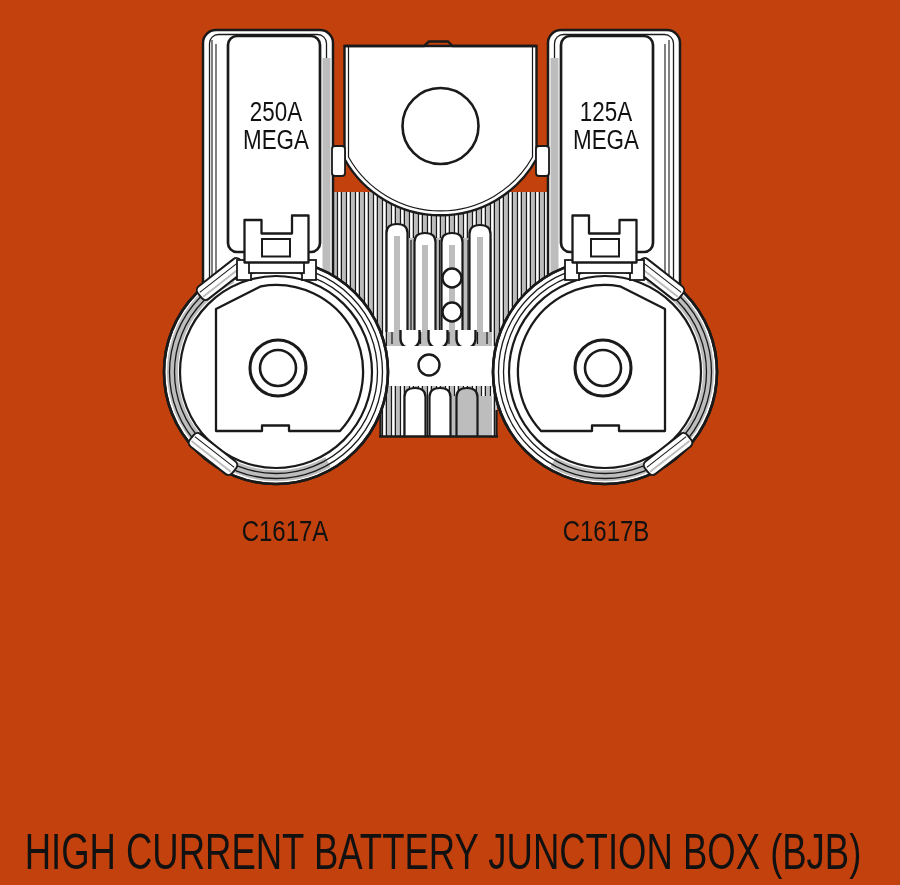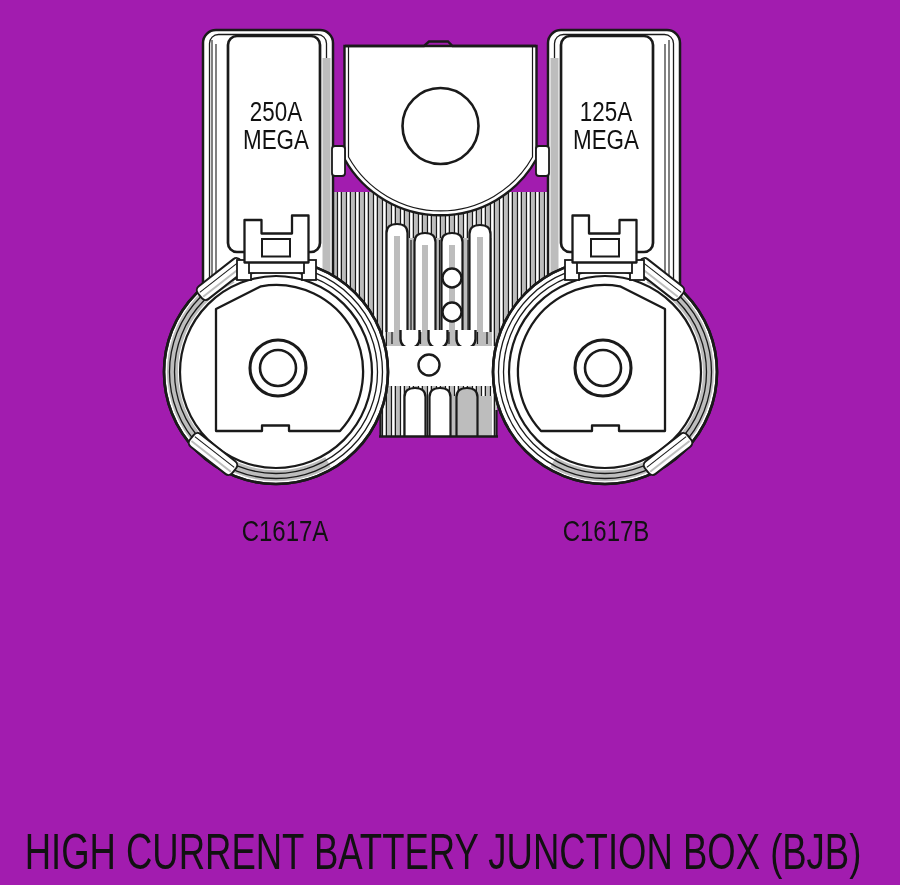--- a/index.html
+++ b/index.html
@@ -1,16 +1,16 @@
 <!DOCTYPE html>
 <html><head>
 <meta charset="utf-8">
 <style>
   html,body{margin:0;padding:0;background:#ffffff;}
-  .stage{width:900px;height:885px;background:#a21caf;position:relative;overflow:hidden;}
+  .stage{width:900px;height:885px;background:#c2410c;position:relative;overflow:hidden;}
   svg{display:block;}
   svg text{font-family:"Liberation Sans", sans-serif;fill:#111111;}
   .fuse-label{font-size:28px;}
   .conn-label{font-size:30px;}
   .title-label{font-size:50px;}
 </style>
 </head>
 <body>
 
 <div class="stage">

